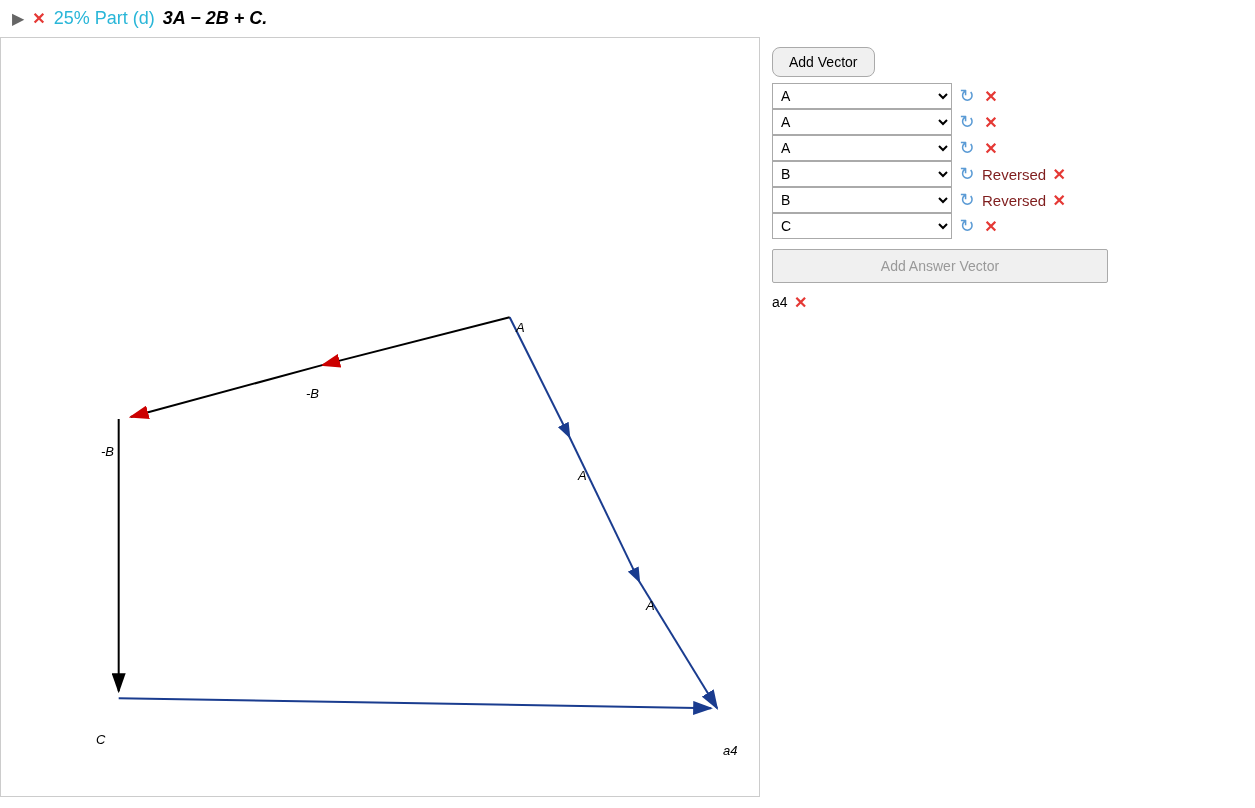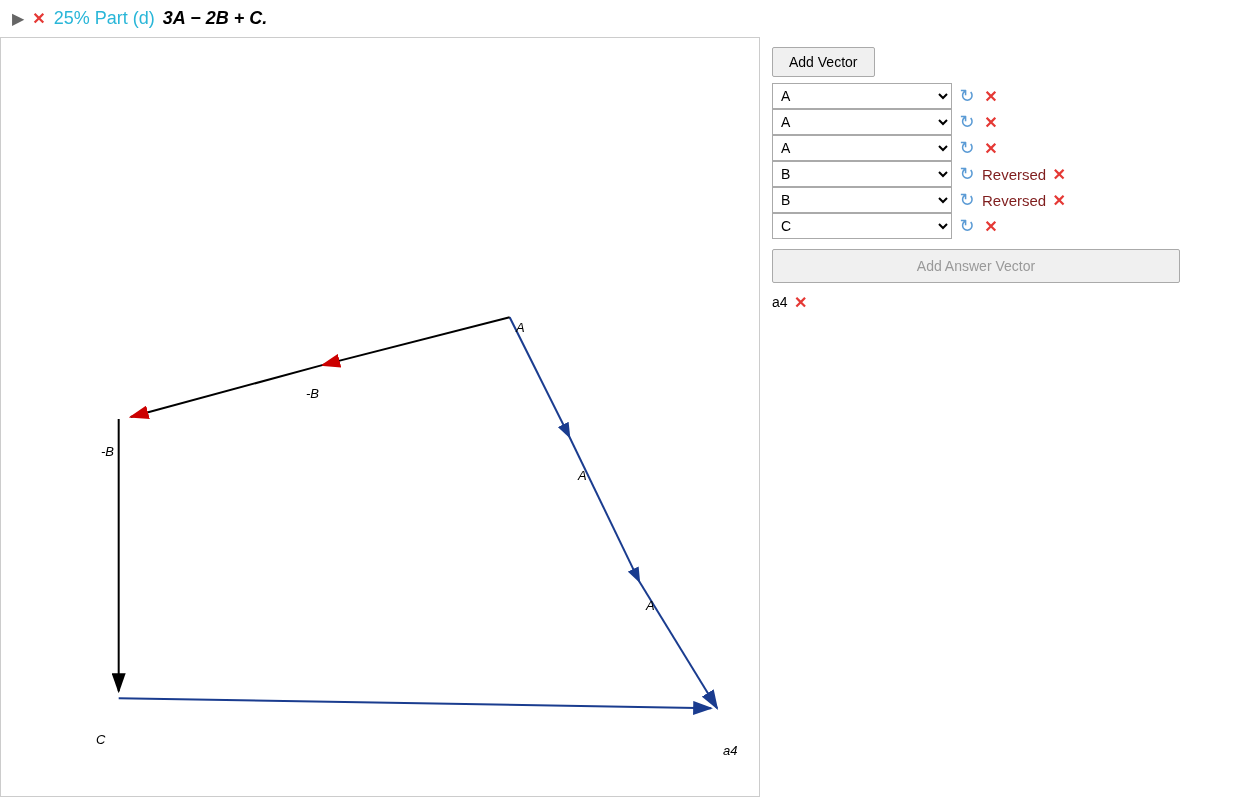--- a/index.html
+++ b/index.html
@@ -66,21 +66,21 @@
       flex-direction: column;
       gap: 6px;
     }
 
     .add-vector-btn {
       background: #f0f0f0;
       border: 1px solid #aaa;
       padding: 6px 16px;
       font-size: 14px;
       cursor: pointer;
-      border-radius: 2px;
+      border-radius: 8px;
       width: fit-content;
     }
 
     
     .vector-row {
       display: flex;
       align-items: center;
       gap: 4px;
     }
     .vector-select {
@@ -120,21 +120,21 @@
 
     
     .add-answer-btn {
       background: #f0f0f0;
       border: 1px solid #aaa;
       padding: 8px 0;
       font-size: 14px;
       color: #999;
       cursor: pointer;
       border-radius: 2px;
-      width: 408px;
+      width: 336px;
       text-align: center;
       margin-top: 4px;
     }
 
     
     .answer-row {
       display: flex;
       align-items: center;
       gap: 4px;
       margin-top: 4px;

